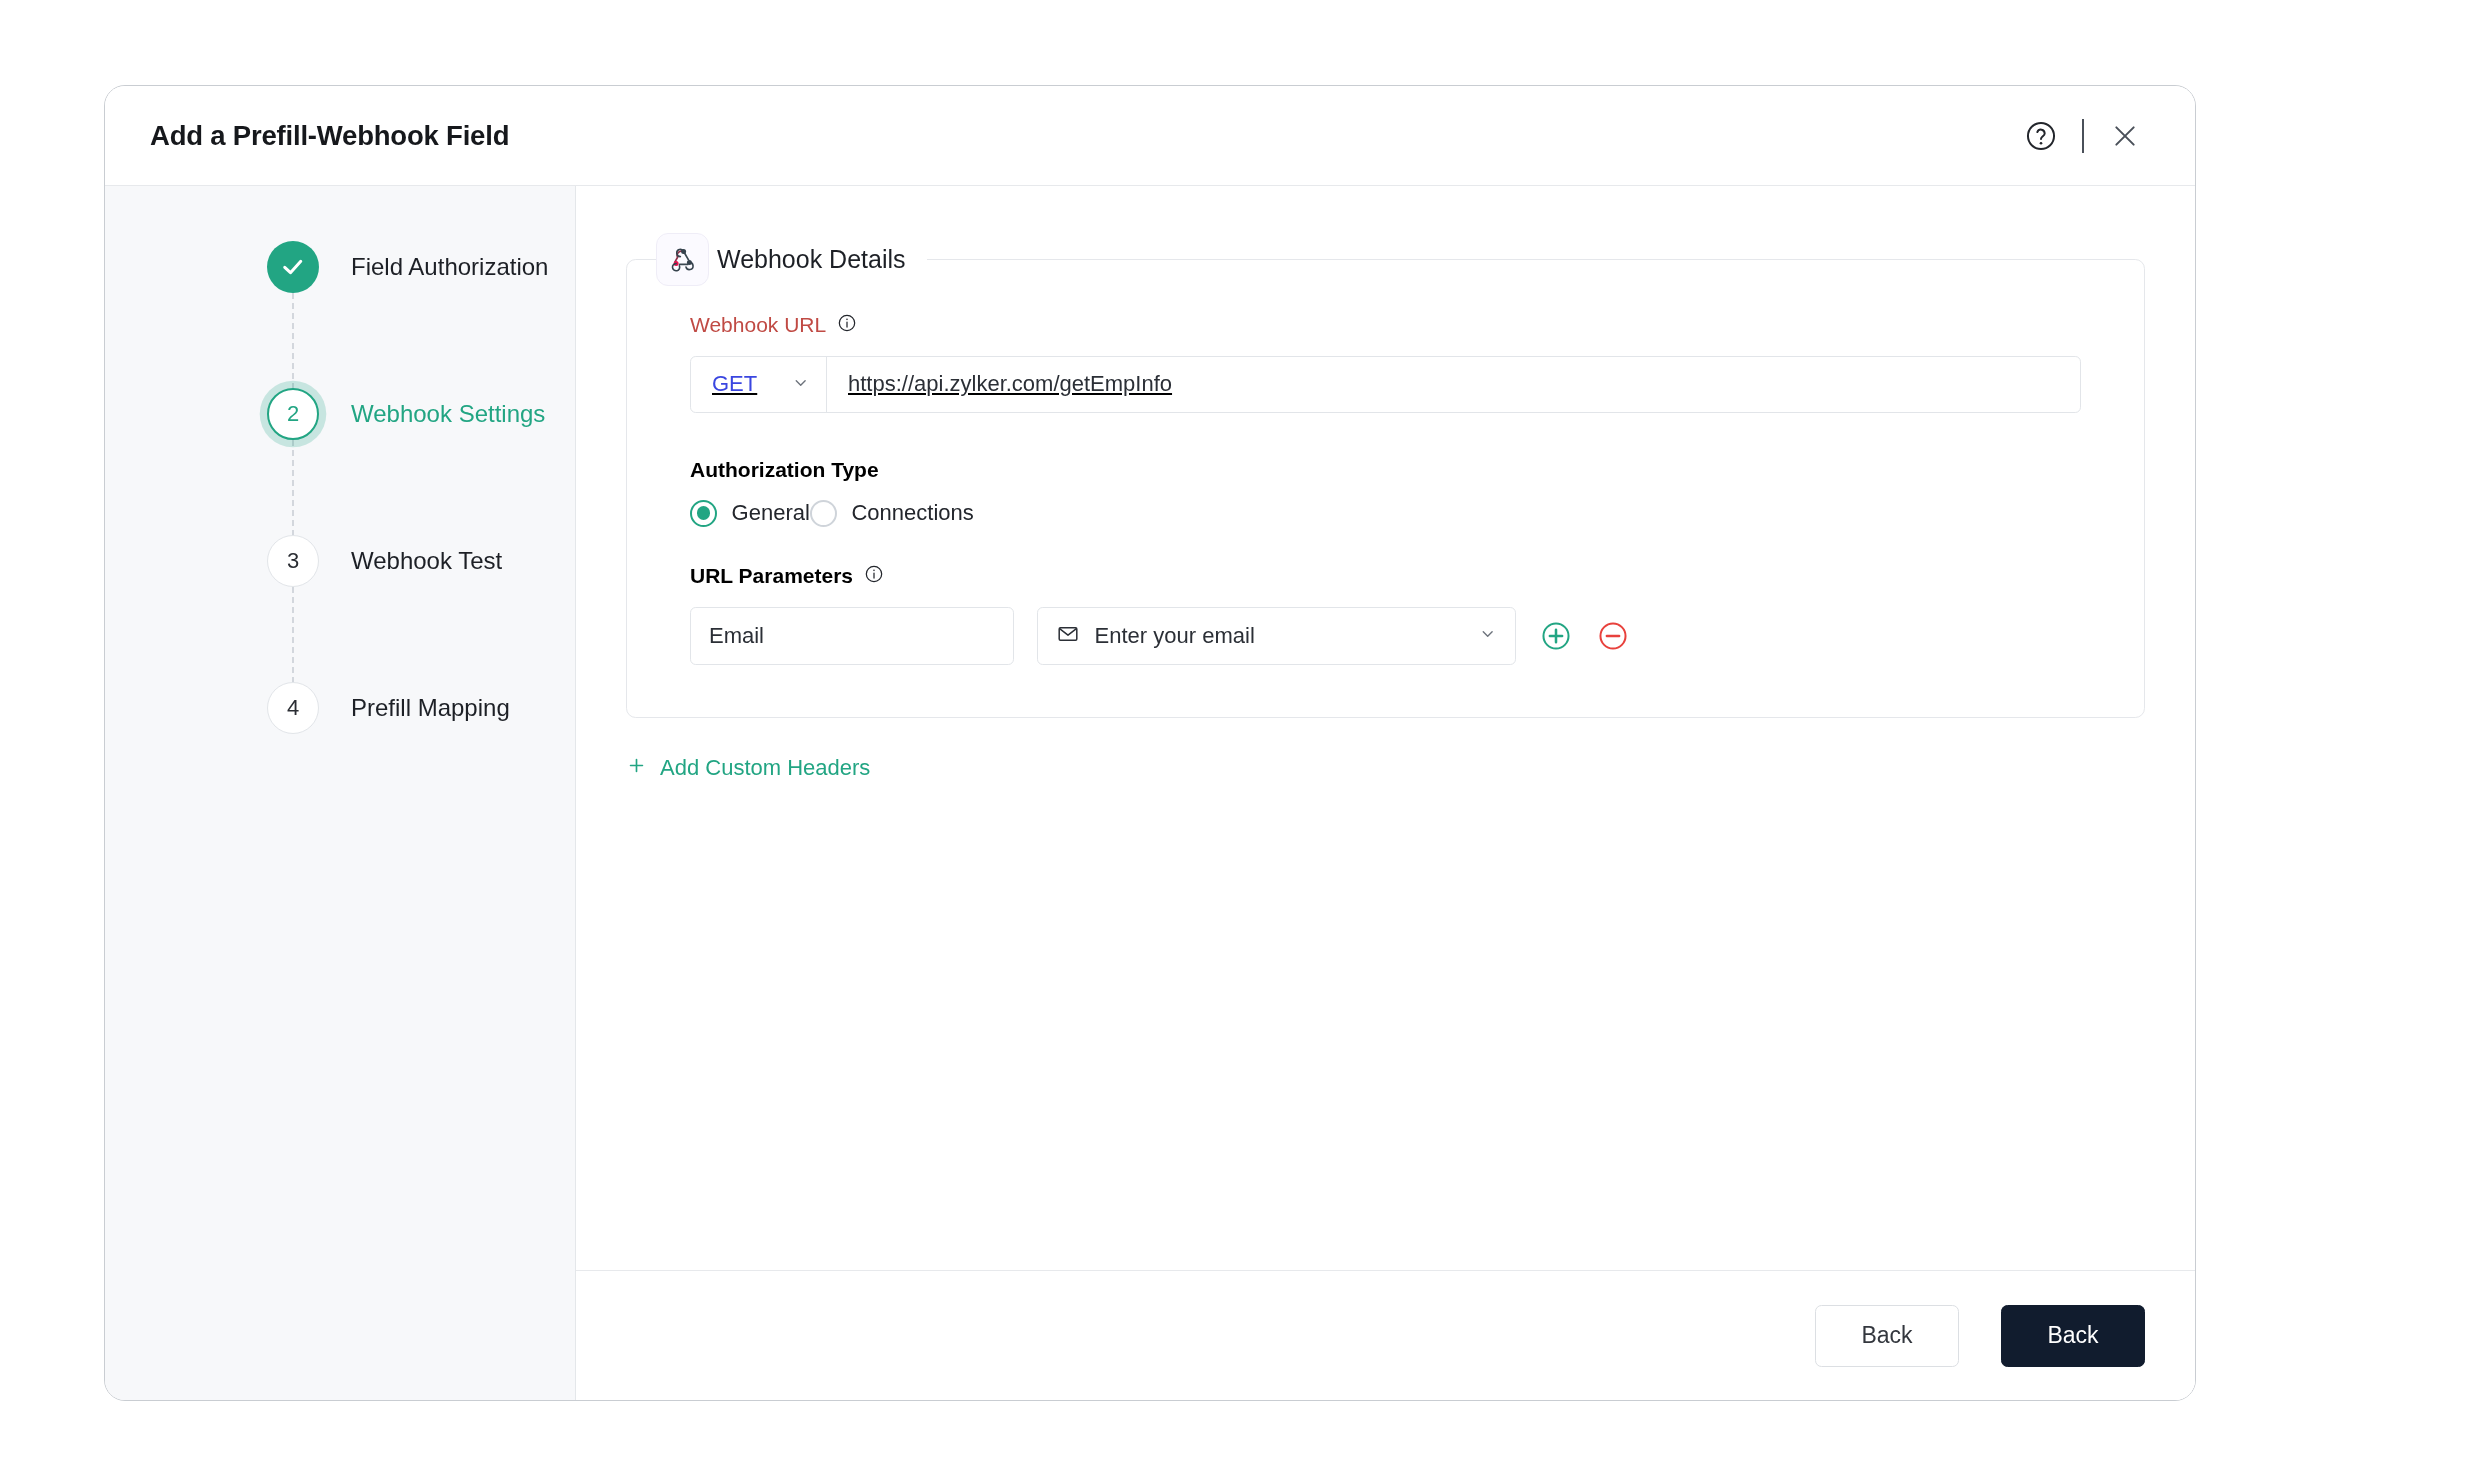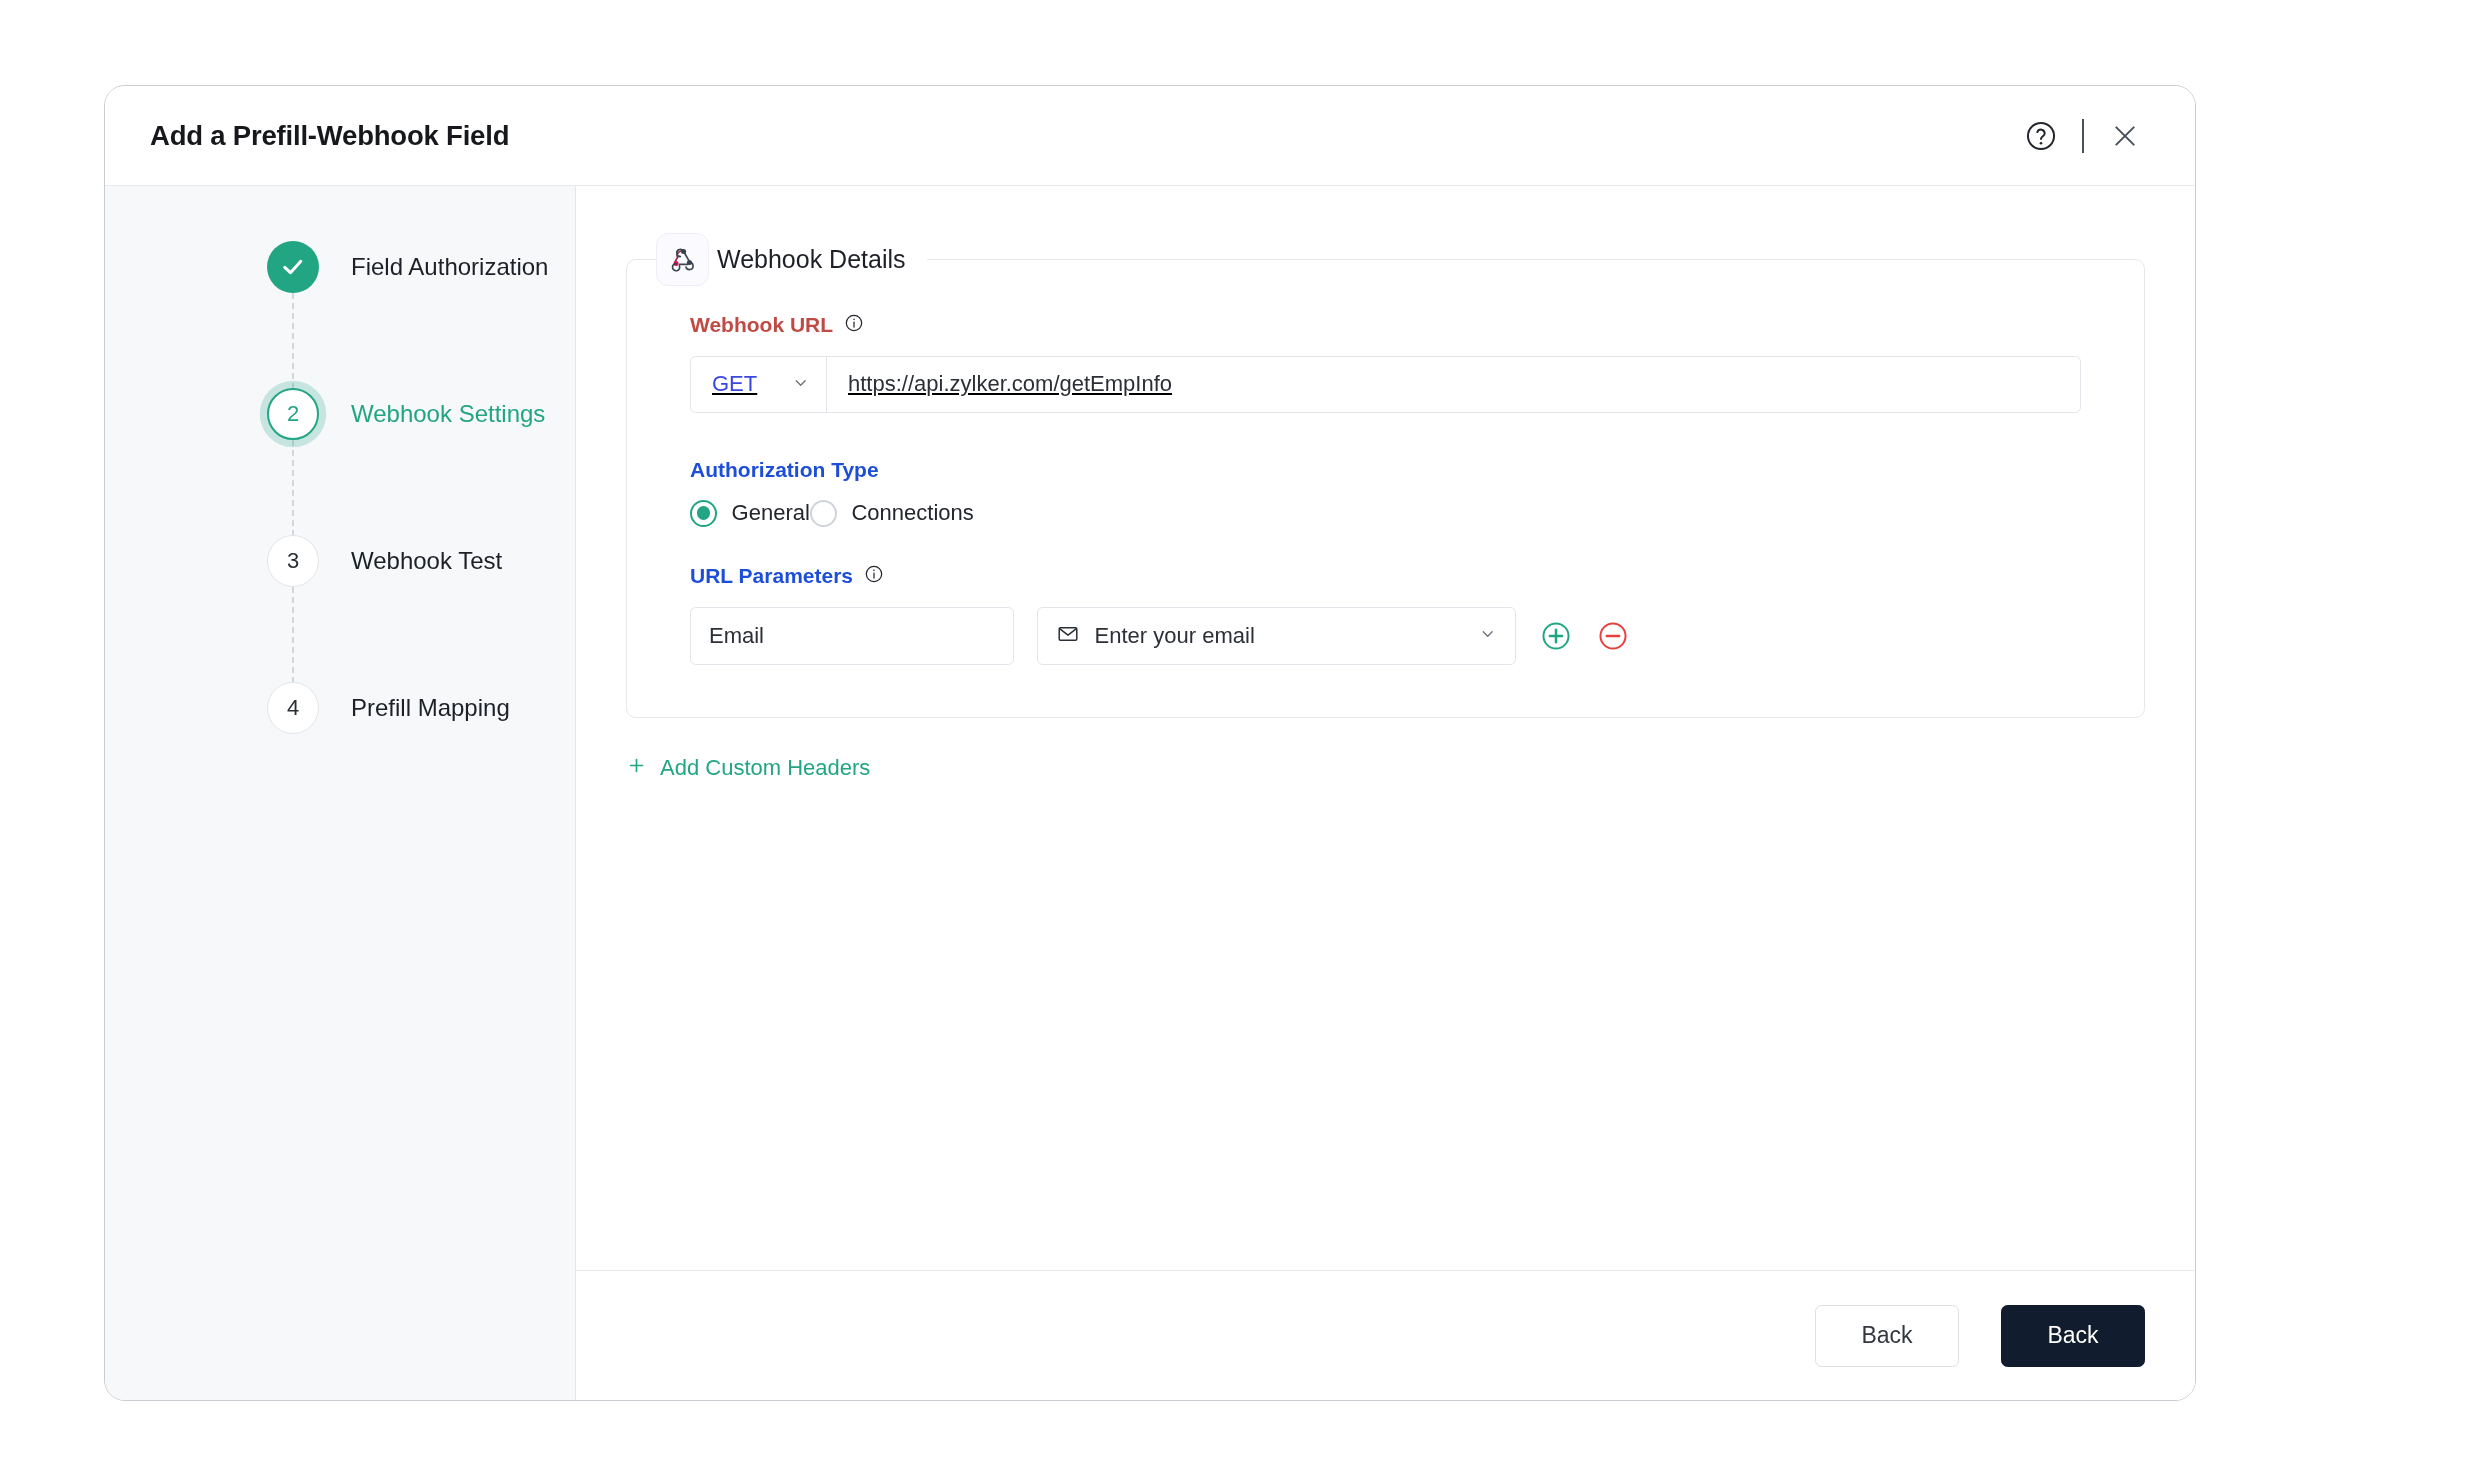--- a/index.html
+++ b/index.html
@@ -185,28 +185,28 @@
     justify-content: center;
   }
   .legend-title {
     font-size: 25px;
     color: #1d2026;
   }
 
   
   .field-label {
     font-size: 21px;
-    color: #1d4ed8;
+    color: #000000;
     font-weight: bold;
     display: flex;
     align-items: center;
     gap: 11.3px;
     margin-bottom: 18px;
   }
-  .field-label.required-error { color: #c04a44; font-weight: bold; }
+  .field-label.required-error { color: #c04a44; font-weight: normal; }
 
   .url-row {
     display: flex;
     align-items: stretch;
     height: 57px;
     border: 1.6px solid #e2e5e9;
     border-radius: 5.7px;
     overflow: hidden;
     background: #ffffff;
     width: 100%;

